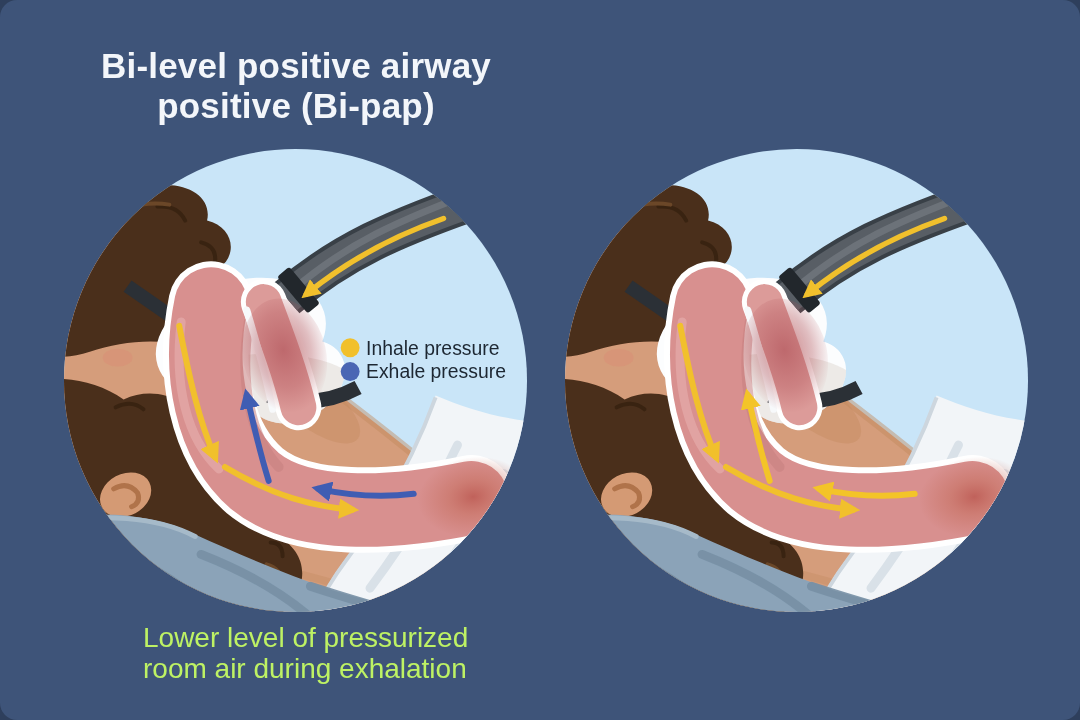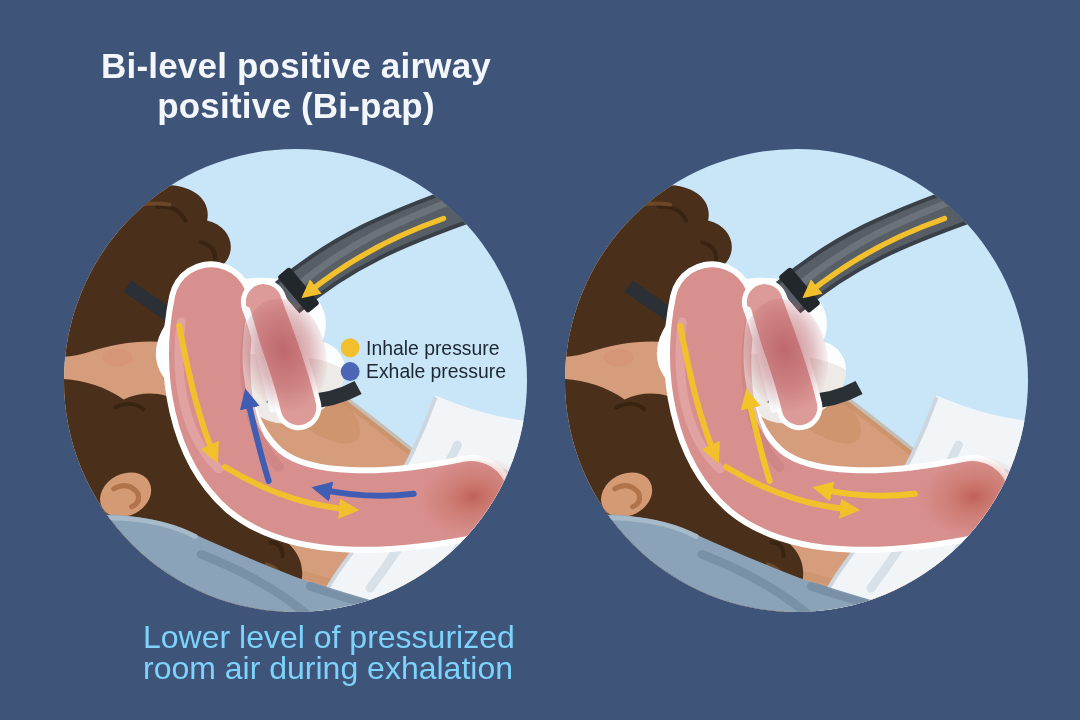--- a/index.html
+++ b/index.html
@@ -1,34 +1,35 @@
 <!DOCTYPE html>
 <html><head>
 <meta charset="utf-8">
 <style>
   html,body{margin:0;padding:0;background:#2e3f5c;}
   .stage{
     position:relative;width:1080px;height:720px;overflow:hidden;
     background:#3e5479;
     font-family:"Liberation Sans","DejaVu Sans",sans-serif;
+    border-radius:17px;
   }
   .panel-title{
     position:absolute;top:46px;width:468px;text-align:center;
     color:#f3f6fa;font-size:35px;line-height:40px;font-weight:700;
     letter-spacing:.2px;
   }
   .panel-title span{display:block;}
   .title-0{left:62px;}
   .title-1{left:562px;}
   .circle-svg{position:absolute;top:147px;width:467px;height:467px;}
   .circle-0{left:62px;}
   .circle-1{left:563px;}
   .caption{
     position:absolute;left:143px;top:622px;
-    color:#7dd3fc;font-size:32px;line-height:31px;font-weight:400;
+    color:#bef264;font-size:28px;line-height:31px;font-weight:400;
   }
   .caption span{display:block;}
   .legend-text{
     font-family:"Liberation Sans","DejaVu Sans",sans-serif;
     font-size:19.5px;fill:#1d2732;
   }
 </style>
 </head>
 <body>
 

